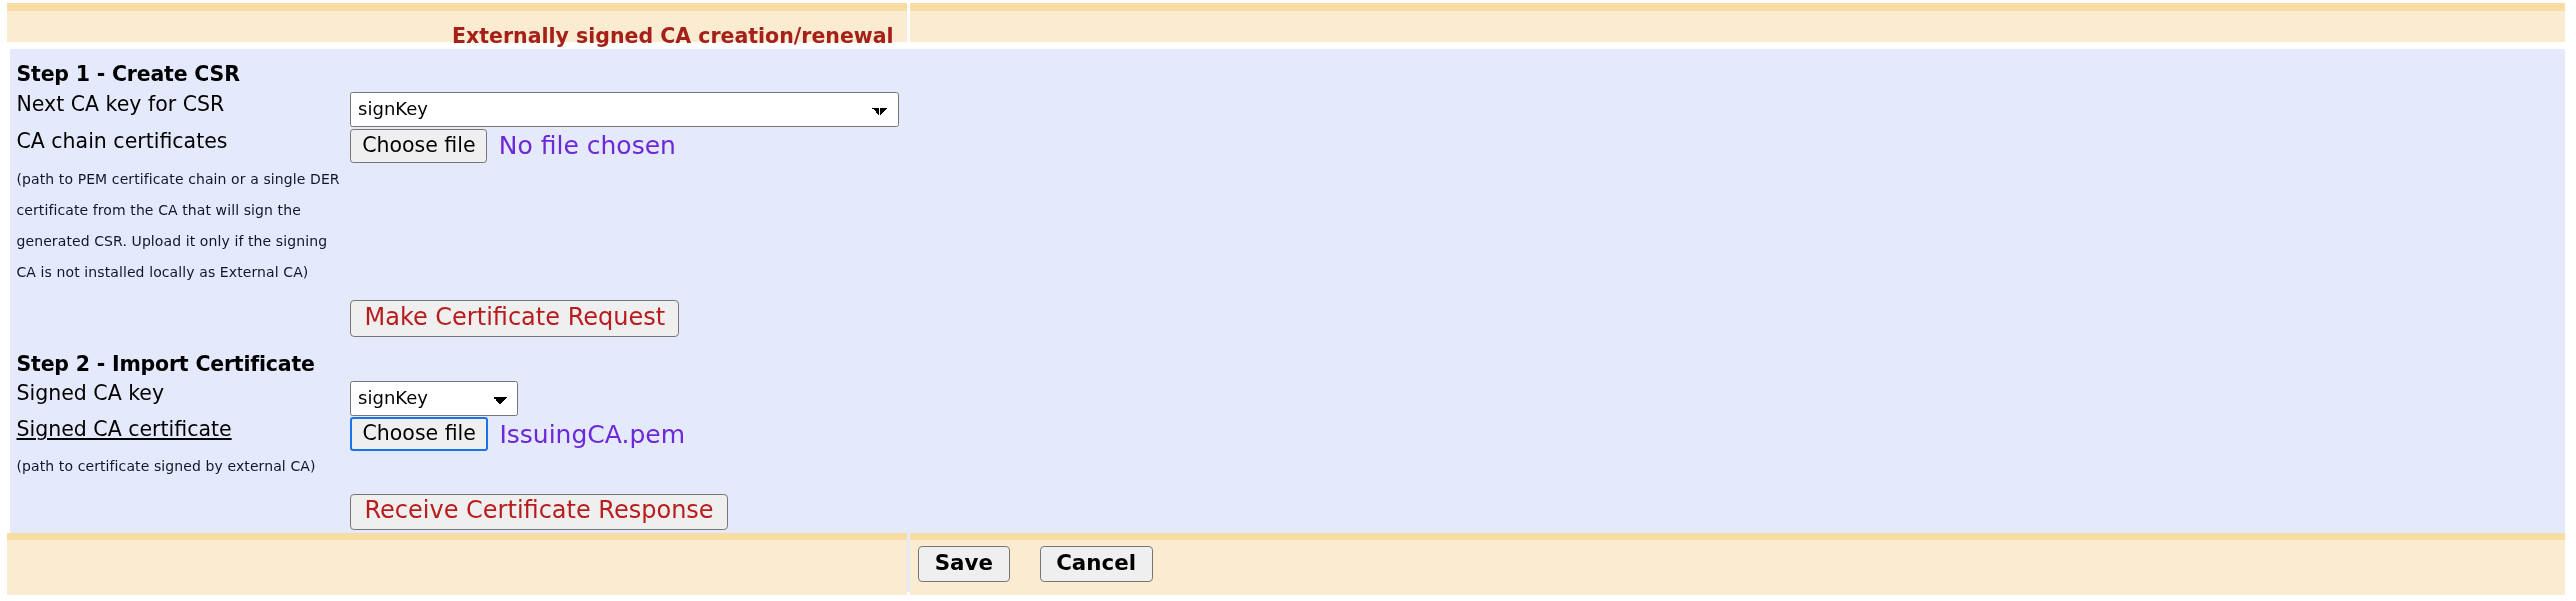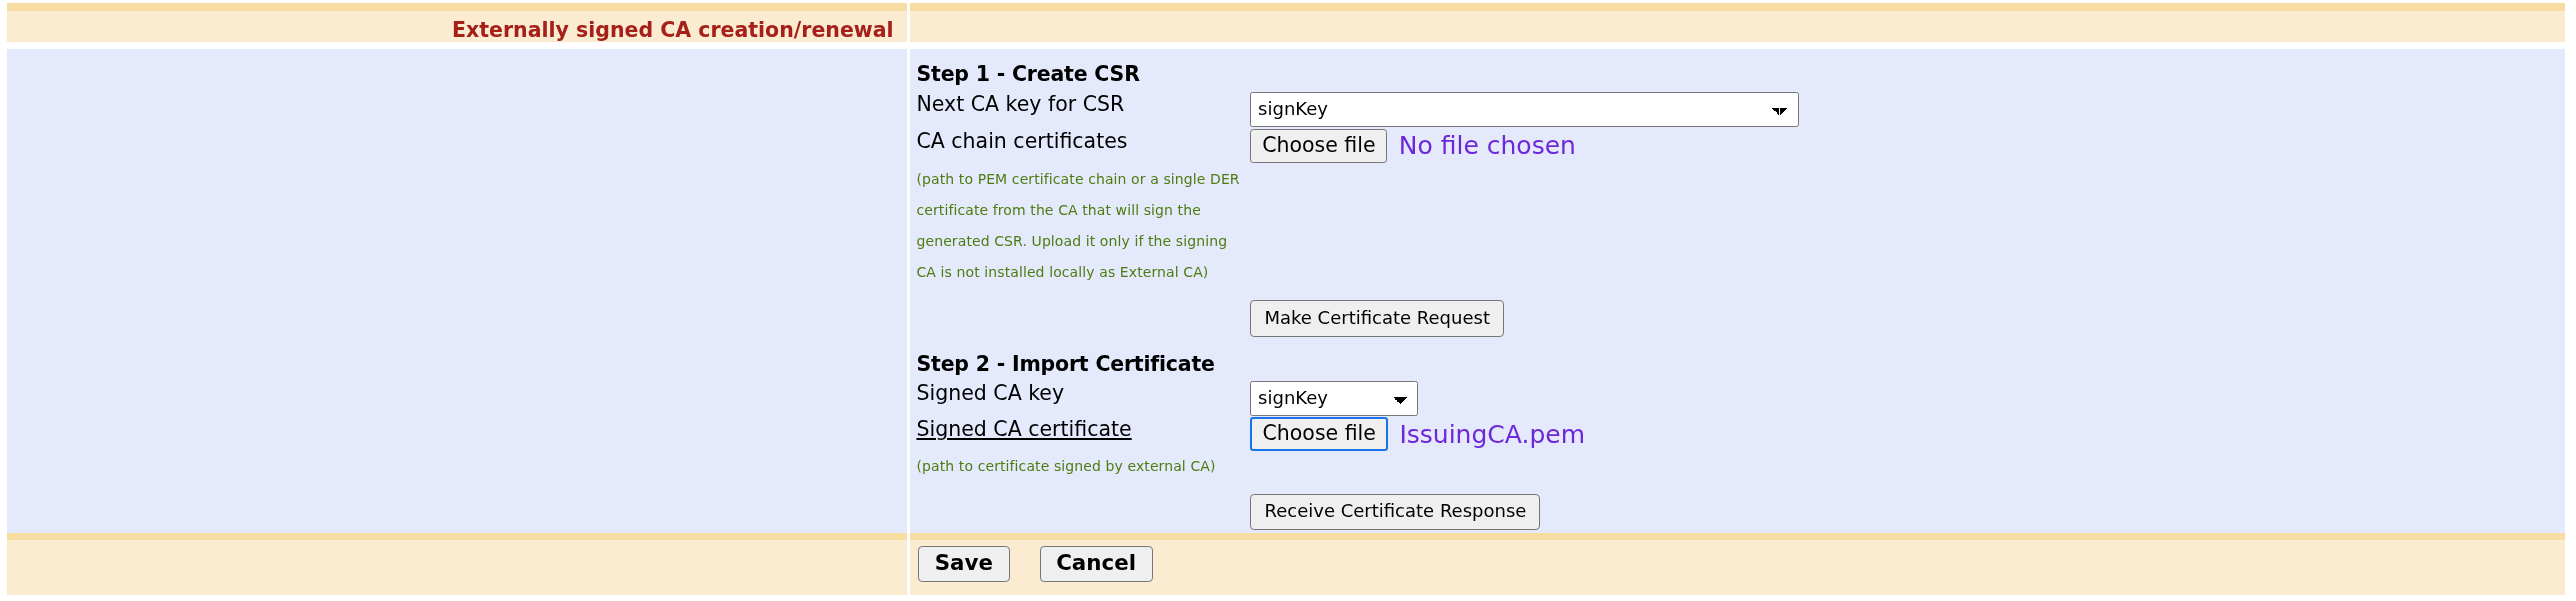--- a/index.html
+++ b/index.html
@@ -64,29 +64,30 @@
   #header-band .col-right {
     background: #fbebd1;
     margin-left: 3.3px;
   }
   .section-title {
     color: #a52019;
     font-weight: bold;
     font-size: 20.5px;
     white-space: nowrap;
     position: relative;
-    top: 7px;
+    top: 13px;
   }
 
   
   #main-band {
     left: 6.6px;
     top: 49px;
     width: 2558px;
     height: 543px;
+    flex-direction: column;
   }
   #main-band .col-left {
     width: 900px;
     background: #e4e9fb;
   }
   #main-band .col-right {
     background: #e4e9fb;
     margin-left: 3.3px;
     padding-left: 6.6px;
   }
@@ -138,21 +139,21 @@
     line-height: 26px;
   }
   .field-label {
     font-size: 20.5px;
     color: #000000;
     line-height: 25px;
     white-space: nowrap;
   }
   .hint {
     font-size: 14px;
-    color: #4d7c0f;
+    color: #0f172a;
     line-height: 31px;
     letter-spacing: 0.1px;
   }
   .hint-block {
     max-width: 329px;
   }
 
   
   select.combo {
     font-family: "DejaVu Sans", "Liberation Sans", sans-serif;
@@ -206,22 +207,22 @@
     padding: 1.6px 10px 3.3px 10px;
   }
   .file-name {
     font-size: 25px;
     color: #6d28d9;
     white-space: nowrap;
   }
 
   .push-btn {
     font-family: "DejaVu Sans", "Liberation Sans", sans-serif;
-    font-size: 18px;
-    color: #000000;
+    font-size: 24px;
+    color: #b91c1c;
     background: #efefef;
     border: 1.6px solid #767676;
     border-radius: 4.1px;
     padding: 3.3px 13px 5.8px 13px;
     line-height: 25px;
     cursor: default;
     white-space: nowrap;
   }
   .save-btn, .cancel-btn {
     font-family: "DejaVu Sans", "Liberation Sans", sans-serif;

